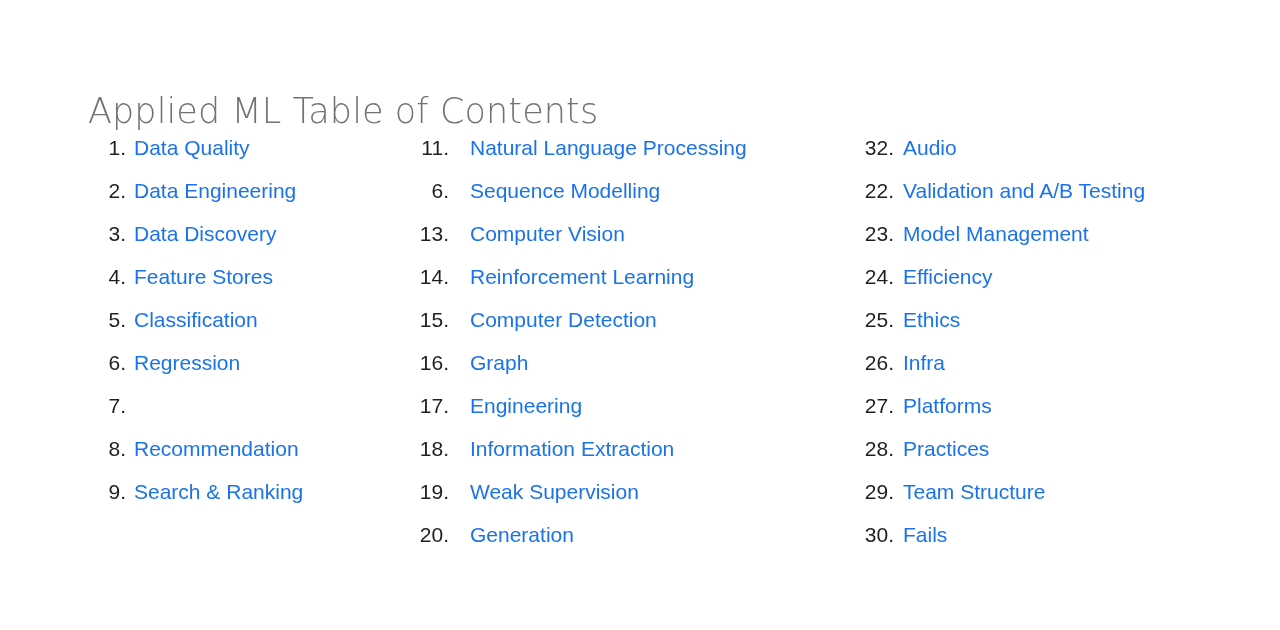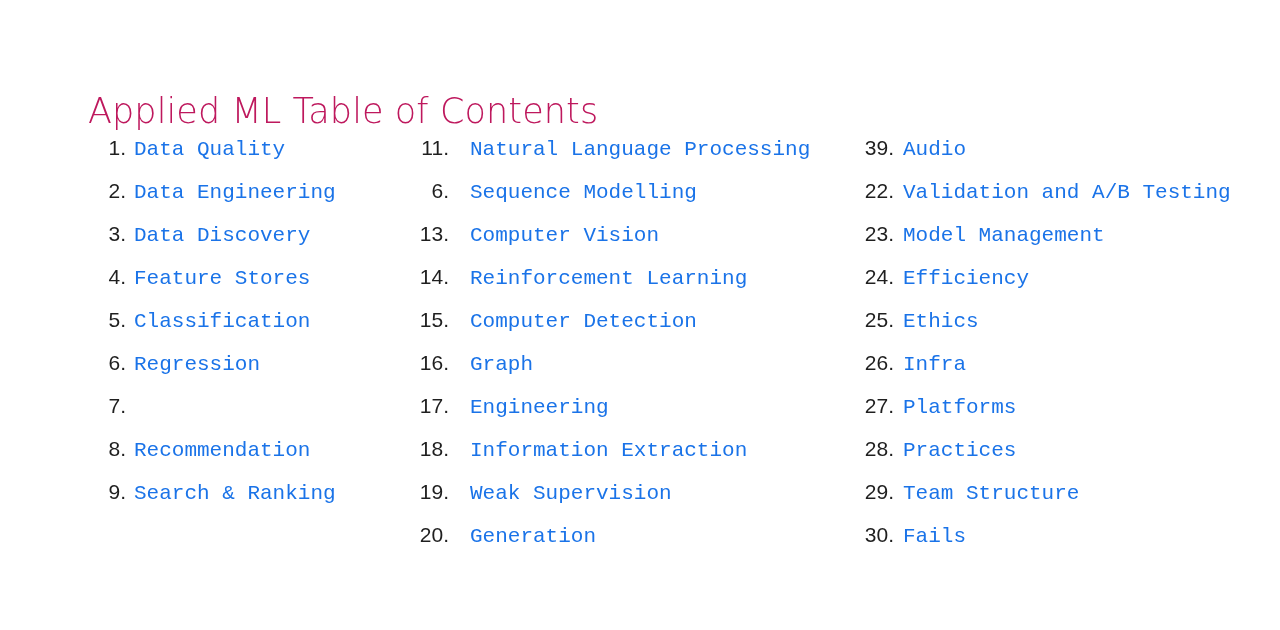--- a/index.html
+++ b/index.html
@@ -23,21 +23,21 @@
   }
 
   .page-title {
     position: absolute;
     left: 88px;
     top: 66px;
     font-family: "DejaVu Sans", sans-serif;
     font-size: 35px;
     font-weight: 300;
     line-height: 44px;
-    color: #be185d;
+    color: #737373;
     letter-spacing: 0.1px;
     white-space: nowrap;
   }
 
   .toc-columns {
     position: absolute;
     left: 78px;
     top: 126px;
     width: 1150px;
     display: flex;
@@ -71,21 +71,21 @@
     text-align: right;
     flex: 0 0 auto;
     letter-spacing: 0px;
   }
 
   .col-1 .toc-num { width: 48px; margin-right: 8px; }
   .col-2 .toc-num { width: 49px; margin-right: 21px; }
   .col-3 .toc-num { width: 49px; margin-right: 9px; }
 
   .toc-link {
-    font-family: Liberation Mono, monospace;
+    font-family: Liberation Sans, sans-serif;
     font-size: 21px;
     font-weight: 400;
     color: #1a73e8;
     text-decoration: none;
     cursor: pointer;
     flex: 0 0 auto;
   }
 </style>
 </head>
 <body>
@@ -172,21 +172,21 @@
         <a class="toc-link">Weak Supervision</a>
       </div>
       <div class="toc-item">
         <span class="toc-num">20.</span>
         <a class="toc-link">Generation</a>
       </div>
     </div>
 
     <div class="toc-column col-3">
       <div class="toc-item">
-        <span class="toc-num">39.</span>
+        <span class="toc-num">32.</span>
         <a class="toc-link">Audio</a>
       </div>
       <div class="toc-item">
         <span class="toc-num">22.</span>
         <a class="toc-link">Validation and A/B Testing</a>
       </div>
       <div class="toc-item">
         <span class="toc-num">23.</span>
         <a class="toc-link">Model Management</a>
       </div>

